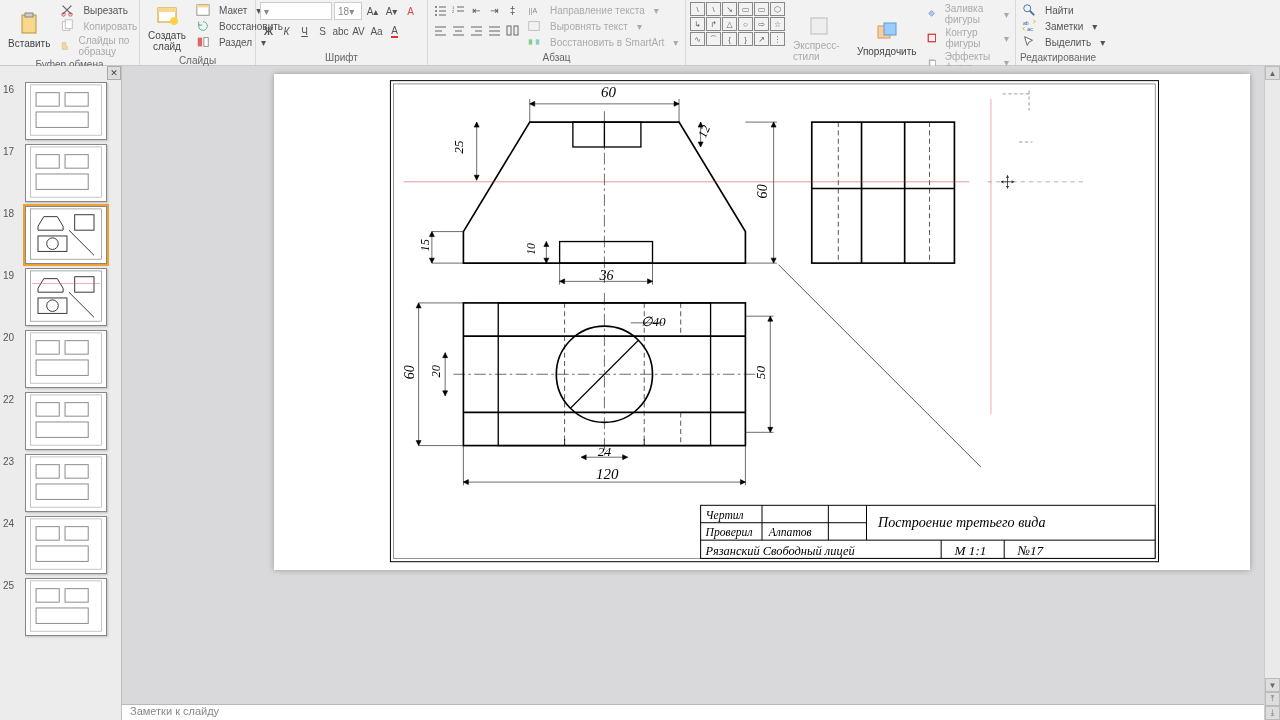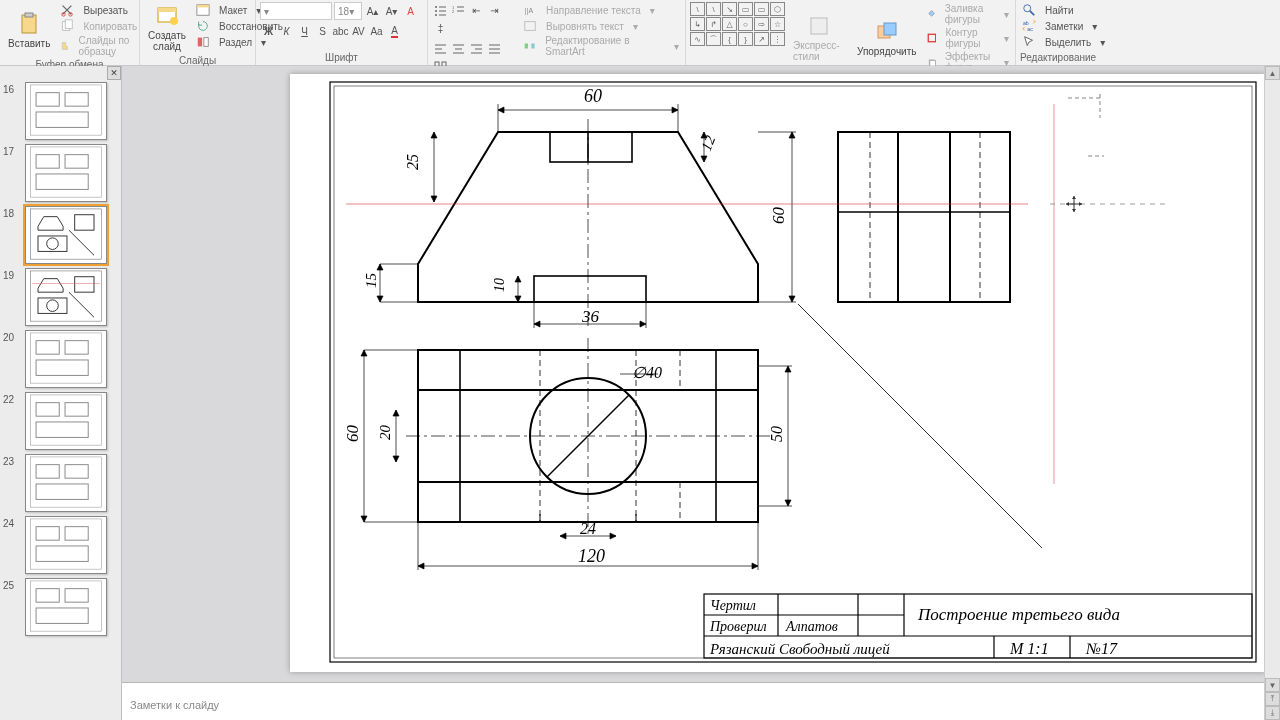--- a/index.html
+++ b/index.html
@@ -27,23 +27,23 @@
 .work { display: flex; height: 654px; }
 .thumbs-pane { width: 122px; background: #ececec; border-right: 1px solid #c0c0c0; overflow: hidden; position: relative; padding-top: 14px;}
 .thumbs-pane .close-x { position:absolute; top:0; right:0; width:14px;height:14px;background:#ddd;border:1px solid #aaa;font-size:9px;display:flex;align-items:center;justify-content:center;cursor:pointer;}
 .thumb-row { display: flex; align-items: flex-start; padding: 2px 4px 2px 2px; gap: 9px; }
 .thumb-row .num { width: 14px; font-size: 10px; color: #555; text-align: right; padding-right: 2px; padding-top:2px;}
 .thumb { width: 82px; height: 58px; background: #fff; border: 1px solid #888; box-shadow: 1px 1px 2px rgba(0,0,0,.2); position:relative; cursor:pointer;}
 .thumb.selected { outline: 2px solid #f0a030; }
 .thumb svg { width:100%; height:100%; }
 
 .canvas-area { flex: 1; background: #d9d9dc; position: relative; overflow: hidden; }
-.slide { position: absolute; left: 168px; top: 8px; width: 976px; height: 598px; background: #fff; box-shadow: 0 0 6px rgba(0,0,0,.3); }
+.slide { position: absolute; left: 152px; top: 8px; width: 976px; height: 496px; background: #fff; box-shadow: 0 0 6px rgba(0,0,0,.3); }
 .slide svg { width: 100%; height: 100%; }
-.notes-bar { position:absolute; left:0; right:16px; bottom:0; height:38px; background:#fff; border-top:1px solid #b8b8b8; padding:16px 8px; color:#888; font-size:11px;}
+.notes-bar { position:absolute; left:0; right:16px; bottom:0; height:16px; background:#fff; border-top:1px solid #b8b8b8; padding:0 8px; color:#888; font-size:11px;}
 .vscroll { position:absolute; right:0; top:0; bottom:0; width:16px; background:#eaeaea; border-left:1px solid #ccc;}
 .vscroll .arrow { height:14px; background:#ddd; border:1px solid #bbb; font-size:8px; display:flex;align-items:center;justify-content:center;color:#666;}
 .vscroll .track { position:absolute; top:14px; bottom:42px; left:0; right:0;}
 .vscroll .bottom-set { position:absolute; bottom:0; left:0; right:0;}
 .dim-text { font-style: italic; font-family: Georgia, serif; }
 </style>
 </head>
 <body>
 
 <div class="ribbon">
@@ -215,21 +215,21 @@
       <div class="stack">
         <div class="small-row faded"><svg class="ic" viewBox="0 0 16 16">
               <text x="2" y="11" font-size="8" fill="#888">||A</text>
             </svg><span>Направление текста</span> ▾</div>
         <div class="small-row faded"><svg class="ic" viewBox="0 0 16 16">
               <rect x="2" y="3" width="12" height="10" fill="none" stroke="#bbb"></rect>
             </svg><span>Выровнять текст</span> ▾</div>
         <div class="small-row faded"><svg class="ic" viewBox="0 0 16 16">
               <rect x="2" y="5" width="4" height="6" fill="#8c8"></rect>
               <rect x="10" y="5" width="4" height="6" fill="#8cc"></rect>
-            </svg><span>Редактирование в SmartArt</span> ▾</div>
+            </svg><span>Восстановить в SmartArt</span> ▾</div>
       </div>
     </div>
     <div class="label">Абзац</div>
   </div>
 
   <div class="ribbon-group" style="width:330px">
     <div class="group-body">
       <div class="shape-grid">
         <div class="s">\</div>
         <div class="s">\</div>

